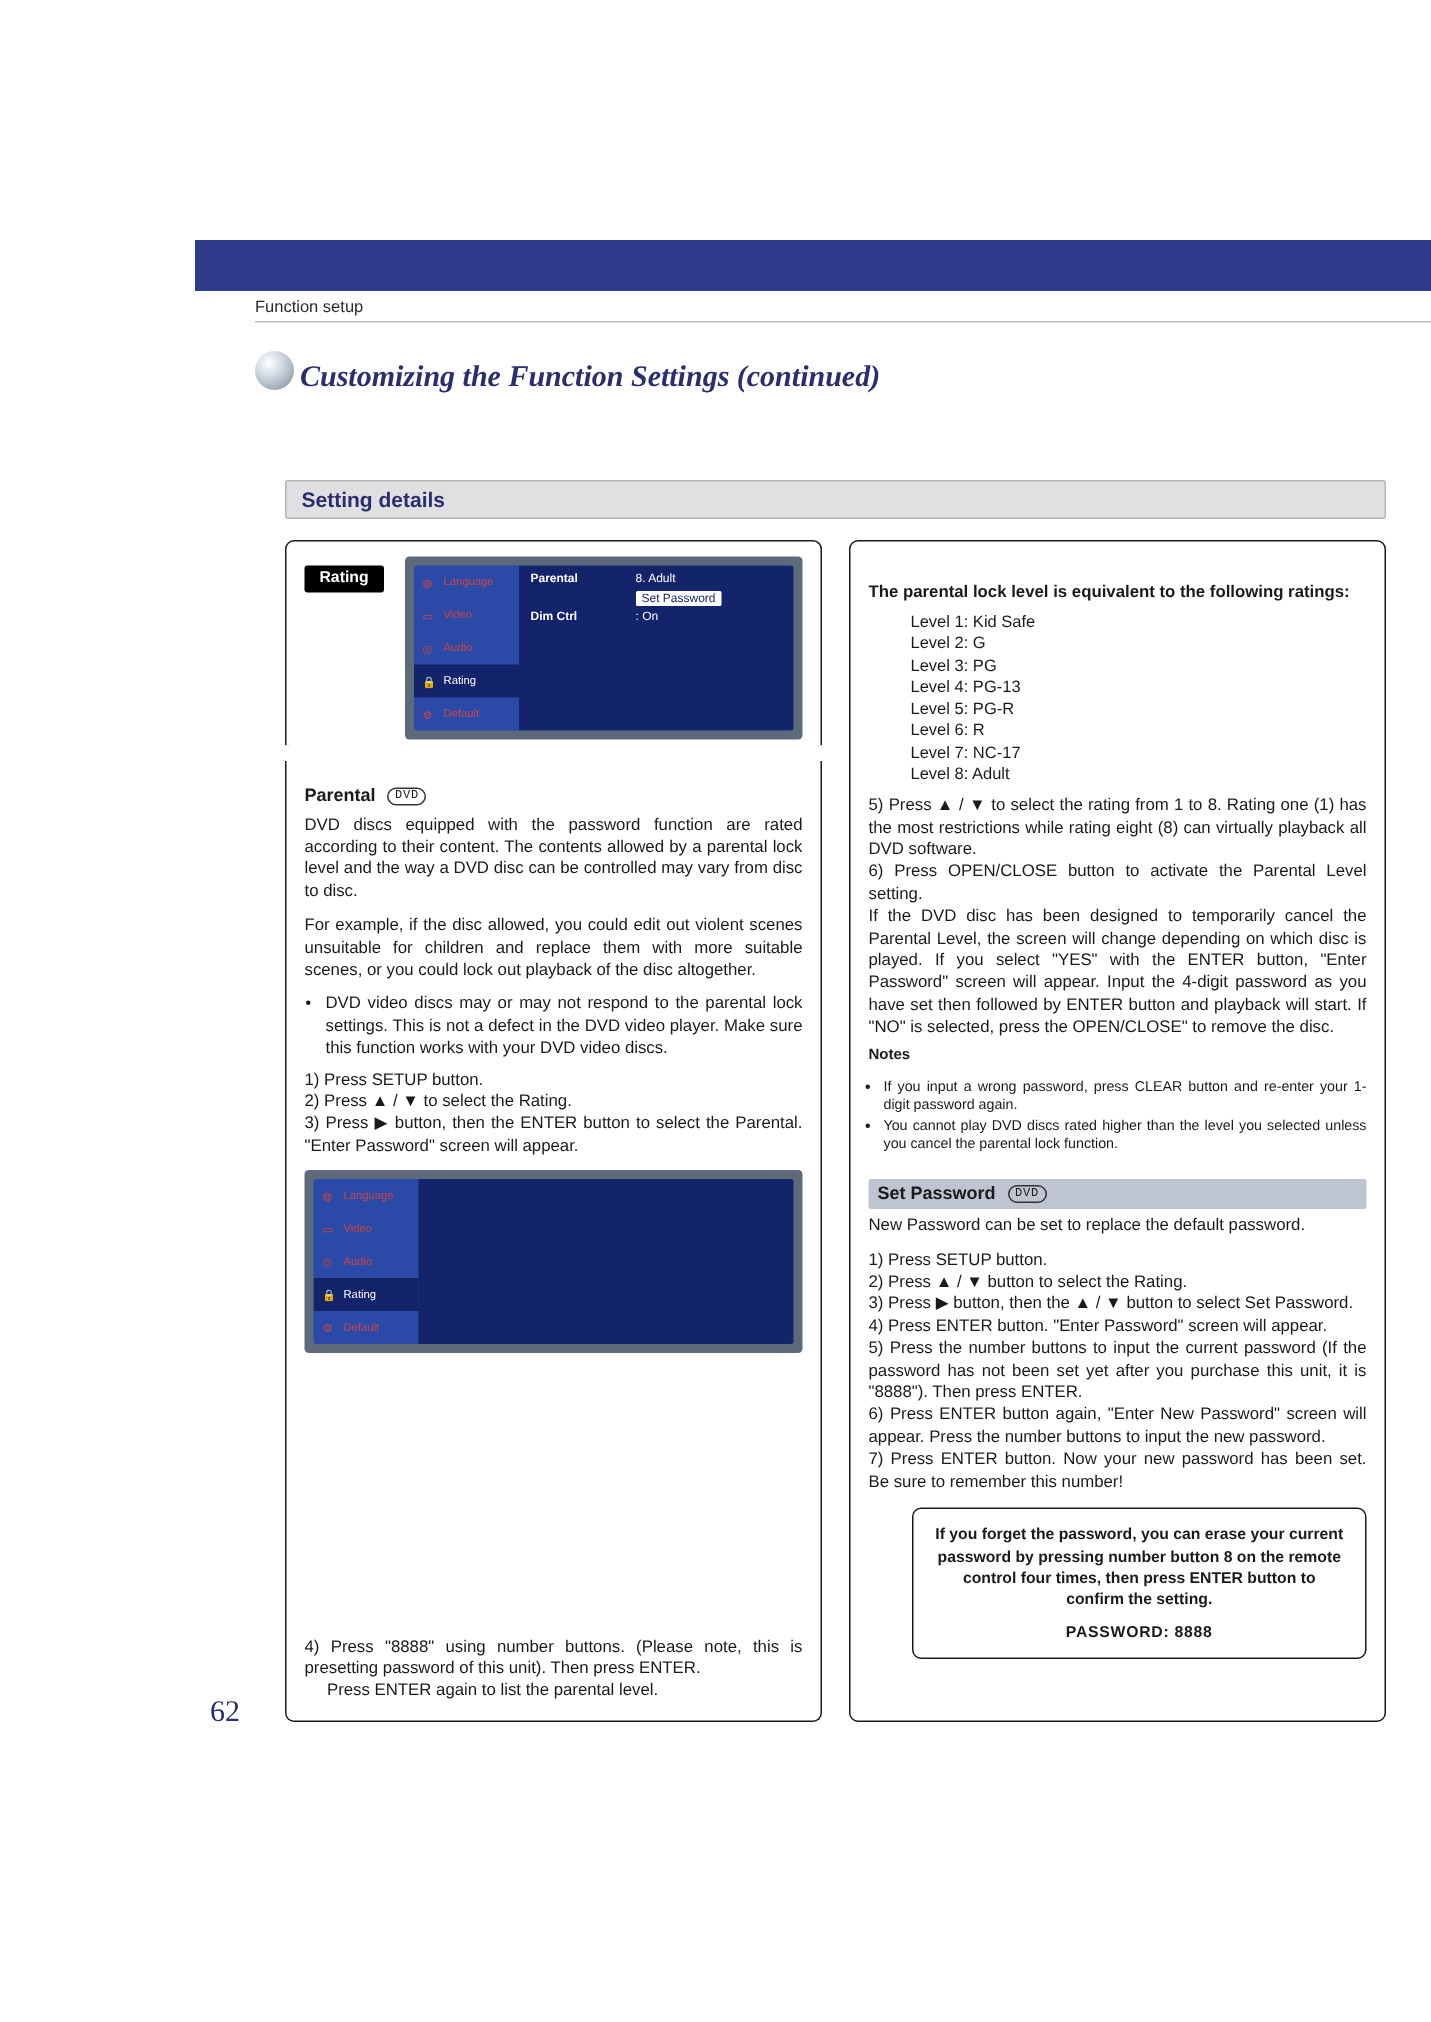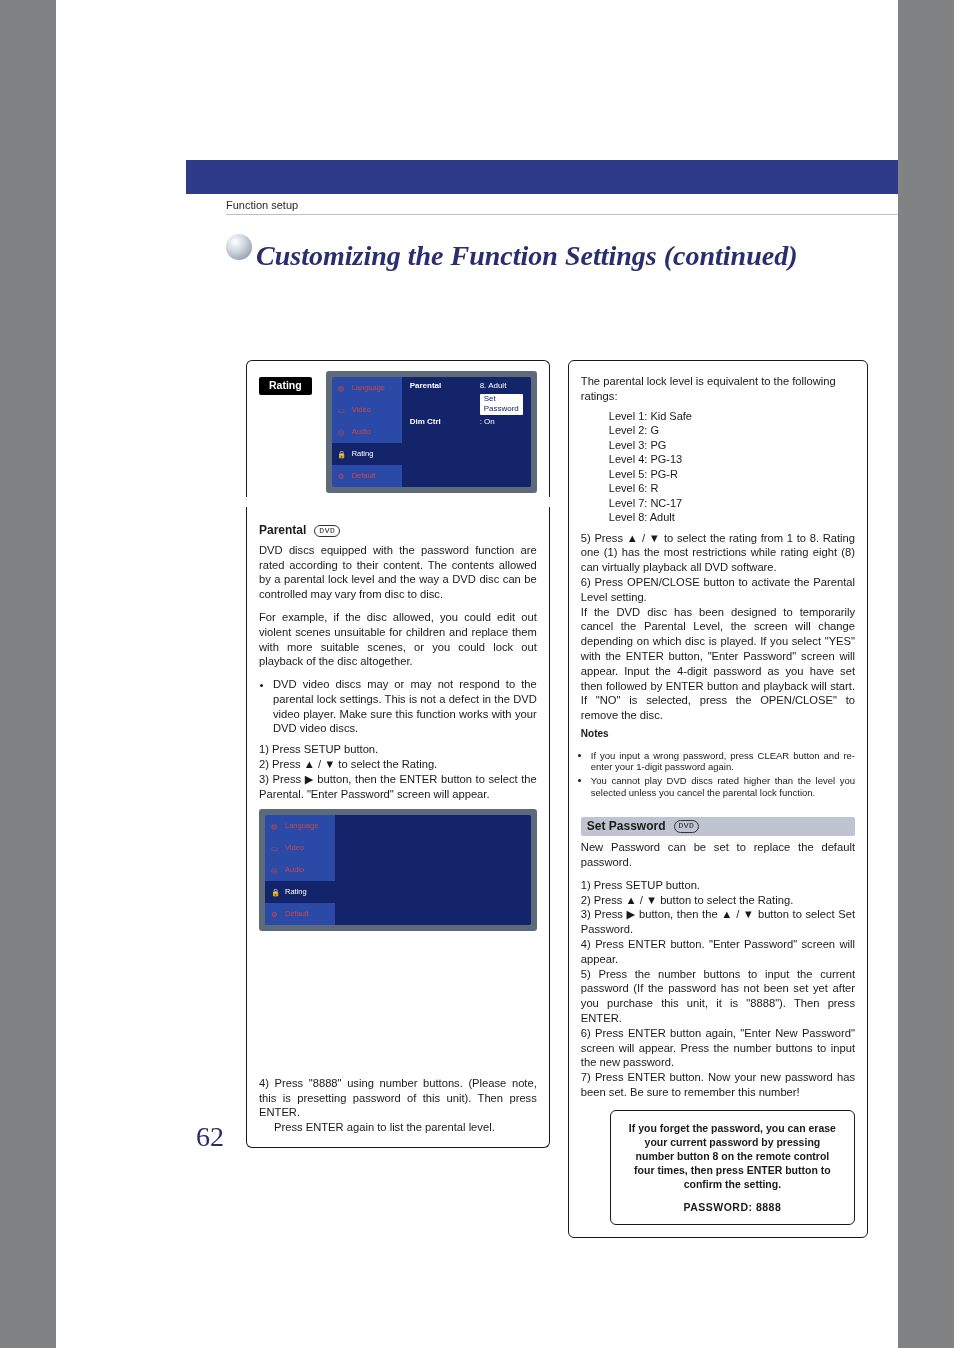--- a/index.html
+++ b/index.html
@@ -18,21 +18,21 @@
   * { box-sizing: border-box; }
   body {
     margin: 0;
     background: var(--page-bg);
     font-family: Arial, Helvetica, sans-serif;
     color: var(--ink);
     display: flex;
     justify-content: center;
   }
   .sheet {
-    width: 842px;
+    width: 954px;
     height: 1348px;
     background: var(--paper-bg);
     position: relative;
     overflow: hidden;
     padding-left: 44px;
   }
   .top-blue {
     position: absolute;
     left: 130px; right: 0; top: 160px;
     height: 34px;
@@ -49,21 +49,21 @@
     left: 170px; right: 0; top: 214px;
     height: 1px;
     background: var(--light-rule);
   }
   .page-title {
     position: absolute;
     left: 200px; top: 240px;
     font-family: "Times New Roman", serif;
     font-style: italic;
     font-weight: bold;
-    font-size: 28px;
+    font-size: 20px;
     color: var(--accent-blue);
     text-align: center;
   }
   .sphere {
     position: absolute;
     left: 170px; top: 234px;
     width: 26px; height: 26px;
     border-radius: 50%;
     background: radial-gradient(circle at 35% 30%, #ffffff 0%, #cdd6e0 40%, #7b8794 100%);
   }
@@ -206,21 +206,21 @@
     font-weight: bold;
     margin-top: 10px;
     line-height: 1.35;
     margin-left: 29px;
   }
   .password-line { margin-top: 8px; letter-spacing: 0.5px; text-align: center; }
   .page-num {
     position: absolute;
     left: 140px; bottom: 195px;
     font-family: "Times New Roman", serif;
-    font-size: 28px;
+    font-size: 20px;
     color: var(--accent-blue);
   }
   .spacer { flex: 1; }
   .sec-head-bar {
     background: #bfc4d1;
     margin: 6px 0 4px 0;
     padding: 2px 6px;
     display: flex; align-items: center; gap: 8px;
     border-radius: 2px;
   }
@@ -229,20 +229,23 @@
 </head>
 <body>
 <div class="sheet">
 
 <div class="top-blue"></div>
 <div class="breadcrumb">Function setup</div>
 <div class="light-rule"></div>
 <div class="sphere"></div>
 <div class="page-title">Customizing the Function Settings (continued)</div>
 
+<div class="section-bar">
+  <span>Setting details</span>
+</div>
 
 <div class="columns">
 
   <div class="col">
     <div class="panel panel-top">
       <div class="rating-row">
         <div class="pill">Rating</div>
         <div class="osd">
           <div class="osd-inner">
             <div class="osd-side">
@@ -336,21 +339,21 @@
 
       <div class="just">
         <span>4) </span><span>Press "8888" using number buttons. (Please note, this is presetting password of this unit). Then press ENTER.</span>
         <div style="padding-left:15px;">Press ENTER again to list the parental level.</div>
       </div>
     </div>
   </div>
 
   <div class="col">
     <div class="panel" style="flex:1;display:flex;flex-direction:column;">
-      <p style="margin:3px 0 2px 0;">The parental lock level is equivalent to the following ratings:</p>
+      <p style="margin:17px 0 2px 0;font-weight:bold;">The parental lock level is equivalent to the following ratings:</p>
       <ul class="levels">
         <li>Level 1: Kid Safe</li>
         <li>Level 2: G</li>
         <li>Level 3: PG</li>
         <li>Level 4: PG-13</li>
         <li>Level 5: PG-R</li>
         <li>Level 6: R</li>
         <li>Level 7: NC-17</li>
         <li>Level 8: Adult</li>
       </ul>

